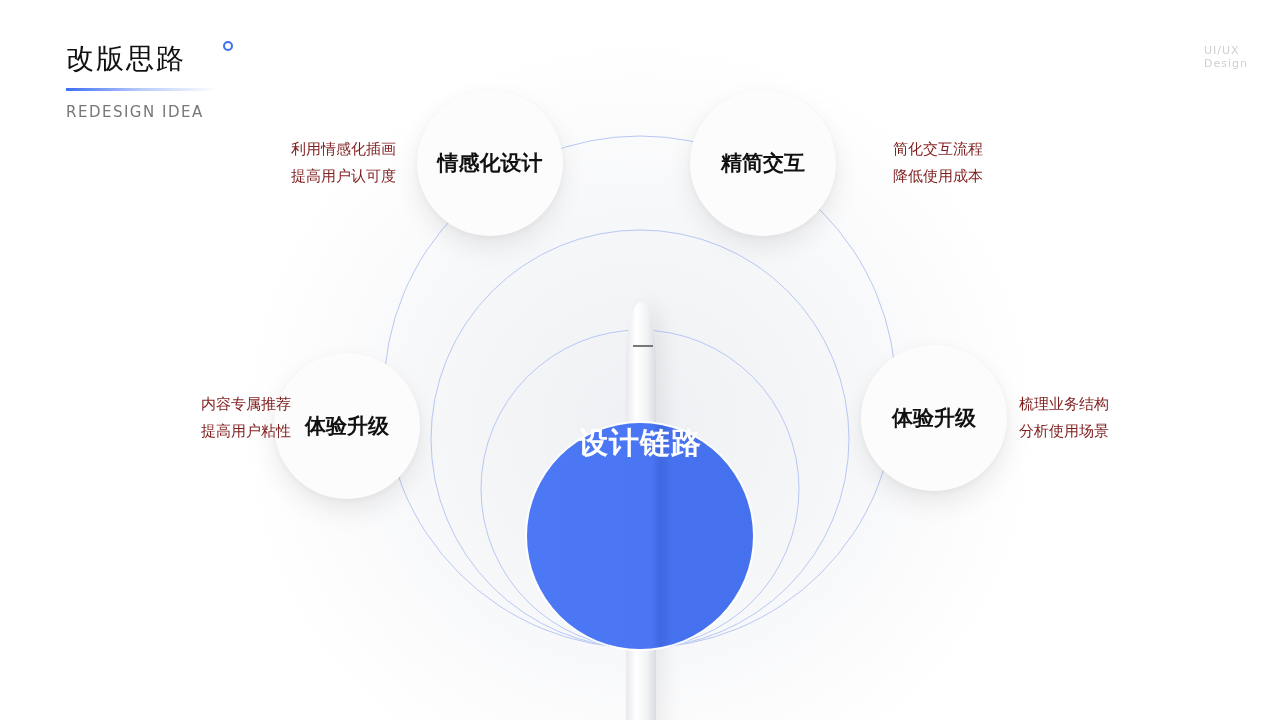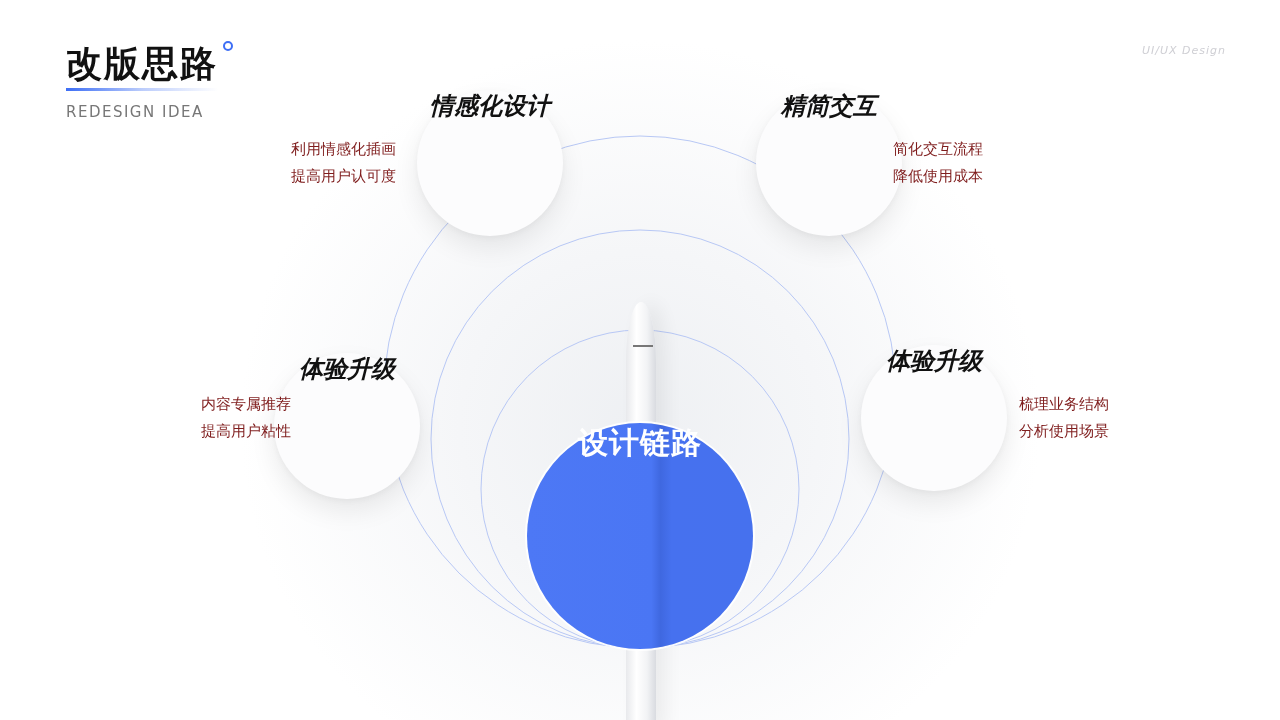--- a/index.html
+++ b/index.html
@@ -9,54 +9,54 @@
     background: #ffffff;
     font-family: "DejaVu Sans", "Liberation Sans", sans-serif;
   }
   .bg-glow {
     position: absolute; left: 240px; top: 40px; width: 800px; height: 700px;
     background: radial-gradient(ellipse 50% 55% at 50% 55%, #eef0f3 0%, #f5f6f8 45%, rgba(255,255,255,0) 100%);
     pointer-events: none;
   }
   .title {
     position: absolute; left: 66px; top: 40px;
-    font-size: 36px; font-weight: bold; color: #111; letter-spacing: 2px;
+    font-size: 28px; font-weight: normal; color: #111; letter-spacing: 2px;
   }
   .title-dot {
     position: absolute; left: 223px; top: 41px; width: 10px; height: 10px;
     border: 2.5px solid #3d6ef5; border-radius: 50%;
   }
   .title-bar {
     position: absolute; left: 66px; top: 88px; width: 152px; height: 3px;
     background: linear-gradient(90deg, #3d6ef5 0%, rgba(61,110,245,0.35) 50%, rgba(61,110,245,0) 100%);
   }
   .subtitle {
     position: absolute; left: 66px; top: 103px;
     font-size: 15px; color: #777; letter-spacing: 1.5px;
   }
   .brand {
-    position: absolute; left: 1142px; top: 44px;
-    font-size: 11px; font-style: italic; color: #cfcfd4; letter-spacing: 1px;
+    position: absolute; left: 1204px; top: 44px;
+    font-size: 11px; color: #cfcfd4; letter-spacing: 1px;
   }
   svg.rings { position: absolute; left: 0; top: 0; }
   .pen {
     position: absolute; left: 626px; top: 302px; width: 30px; height: 430px;
     background: linear-gradient(90deg, #e8e9ec 0%, #ffffff 35%, #f2f3f5 70%, #d9dbe0 100%);
     border-radius: 15px 15px 0 0 / 60px 60px 0 0;
     box-shadow: 10px 0 18px rgba(0,0,0,0.06);
   }
   .pen-band {
     position: absolute; left: 633px; top: 345px; width: 20px; height: 2px; background: #777;
   }
   .node {
     position: absolute; width: 146px; height: 146px; border-radius: 50%;
     background: #fcfcfd;
     box-shadow: 0 12px 26px rgba(0,0,0,0.08), 0 2px 6px rgba(0,0,0,0.04);
-    display: flex; align-items: flex-start; justify-content: center;
-    font-size: 24px; font-weight: bold; color: #111; font-style: italic;
+    display: flex; align-items: center; justify-content: center;
+    font-size: 21px; font-weight: bold; color: #111;
   }
   .desc {
     position: absolute; font-size: 15px; color: #7f1d1d; line-height: 27px;
   }
   .center {
     position: absolute; left: 527px; top: 423px; width: 226px; height: 226px; border-radius: 50%;
     background: linear-gradient(90deg, #4d78f5 0%, #4a76f4 55%, #3f68e0 59%, #4671ef 64%, #4671ee 100%);
     box-shadow: 0 0 0 2px rgba(255,255,255,0.9);
     display: flex; justify-content: center;
     color: #fff; font-size: 30px; font-weight: bold; letter-spacing: 1px;
@@ -83,21 +83,21 @@
 <div class="pen-band"></div>
 
 <div class="node" style="left:417px; top:90px;">
   <span>情感化设计</span>
 </div>
 <div class="desc" style="left:291px; top:136px;">
   <div>利用情感化插画</div>
   <div>提高用户认可度</div>
 </div>
 
-<div class="node" style="left:756px; top:90px;">
+<div class="node" style="left:690px; top:90px;">
   <span>精简交互</span>
 </div>
 <div class="desc" style="left:893px; top:136px;">
   <div>简化交互流程</div>
   <div>降低使用成本</div>
 </div>
 
 <div class="node" style="left:274px; top:353px;">
   <span>体验升级</span>
 </div>

